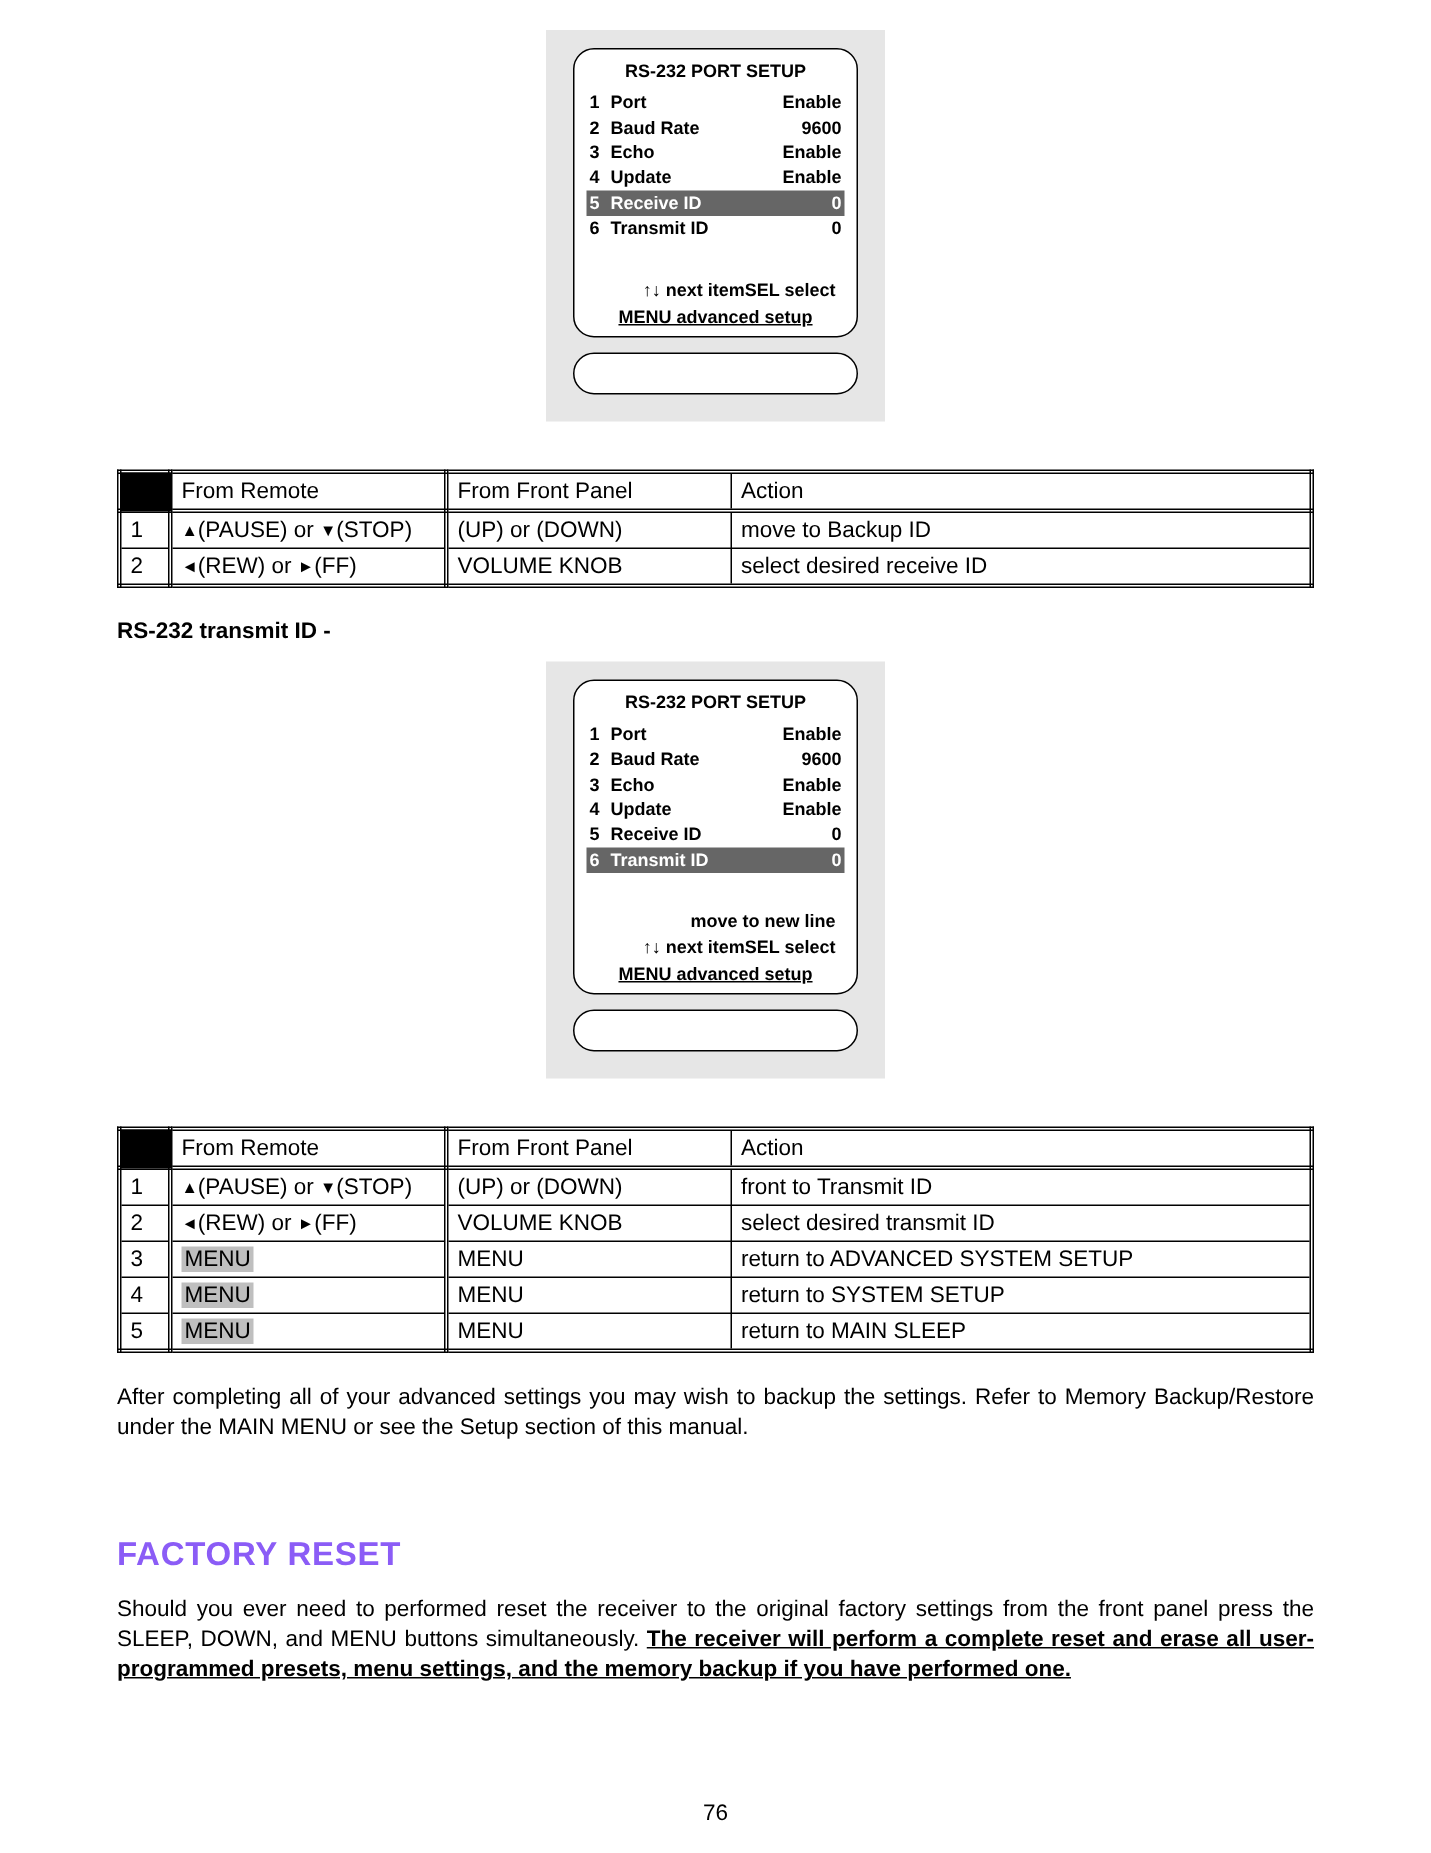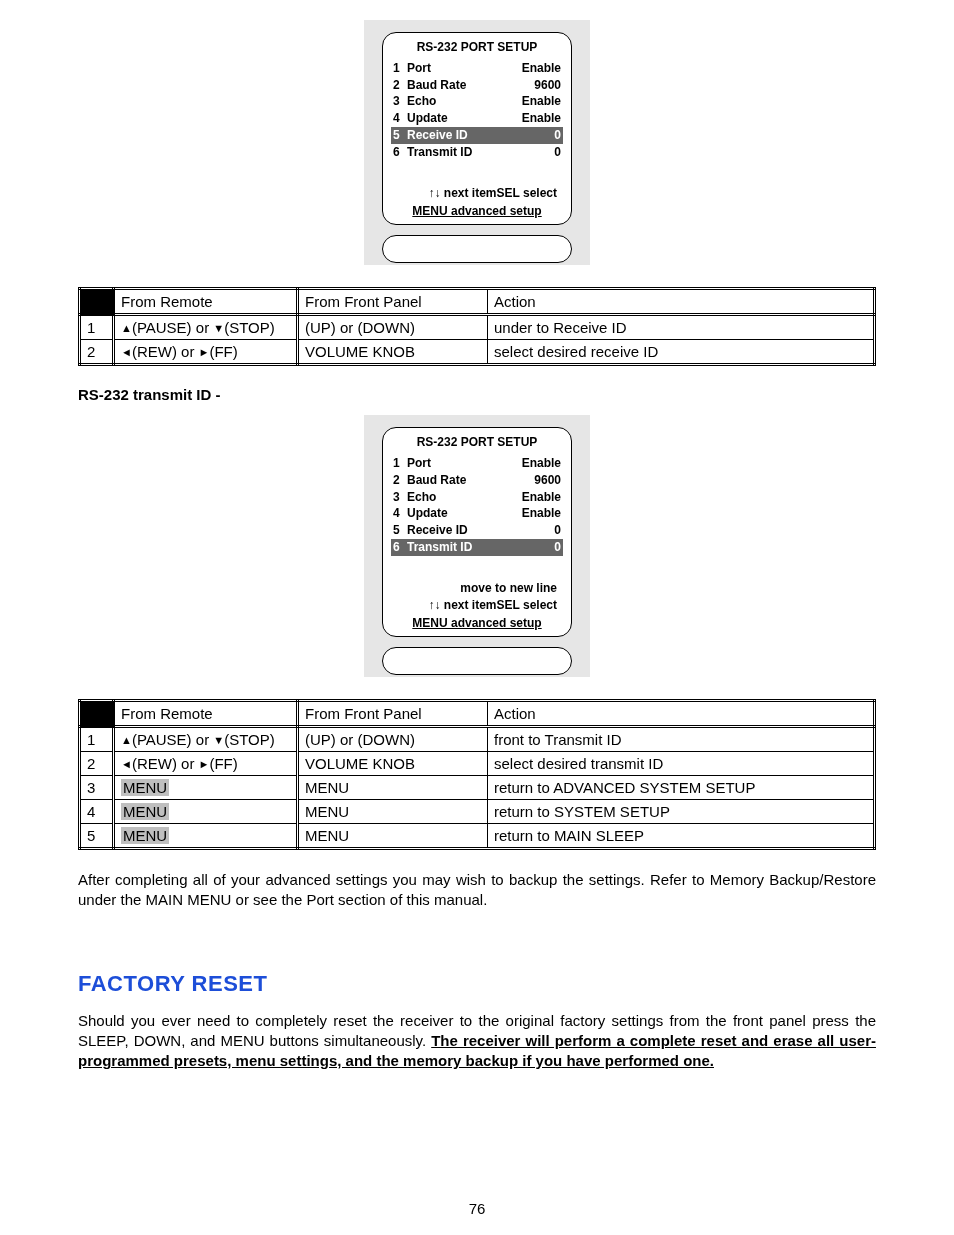--- a/index.html
+++ b/index.html
@@ -19,23 +19,23 @@
   }
   .section-title {
     font-weight: bold;
     font-size: 15px;
     margin: 0 0 12px 0;
   }
 
   
   .lcd-wrap {
     background: #e6e6e6;
-    padding: 12px 18px 2px 18px;
+    padding: 12px 18px 18px 18px;
     width: 226px;
-    margin: 0 auto 22px auto;
+    margin: 0 auto 32px auto;
   }
   .lcd-box {
     border: 1.5px solid #000;
     border-radius: 14px;
     padding: 6px 8px 4px 8px;
     background: #fff;
     font-size: 12px;
     font-weight: bold;
     line-height: 1.4;
   }
@@ -130,21 +130,21 @@
   .body-text {
     font-size: 15px;
     line-height: 1.35;
     text-align: justify;
     margin: 6px 0 0 0;
   }
 
   h2.factory {
     font-family: Arial, Helvetica, sans-serif;
     font-weight: bold;
-    color: #1d4ed8;
+    color: #8b5cf6;
     font-size: 22px;
     letter-spacing: 0.5px;
     margin: 60px 0 14px 0;
   }
   .underline-strong {
     font-weight: bold;
     text-decoration: underline;
   }
   .page-number {
     position: absolute;
@@ -215,21 +215,21 @@
         <td class="remotecol">From Remote</td>
         <td class="panelcol">From Front Panel</td>
         <td class="actioncol">Action</td>
       </tr>
       </tbody>
         <tbody>
           <tr>
             <td class="numcol">1</td>
             <td class="remotecol"><span class="tri">▲</span>(PAUSE) or <span class="tri">▼</span>(STOP)</td>
             <td class="panelcol">(UP) or (DOWN)</td>
-            <td class="actioncol">under to Receive ID</td>
+            <td class="actioncol">move to Backup ID</td>
           </tr>
           <tr>
             <td class="numcol">2</td>
             <td class="remotecol"><span class="tri">◄</span>(REW) or <span class="tri">►</span>(FF)</td>
             <td class="panelcol">VOLUME KNOB</td>
             <td class="actioncol">select desired receive ID</td>
           </tr>
         </tbody>
     </table>
   </div>
@@ -321,21 +321,21 @@
           <tr>
             <td class="numcol">5</td>
             <td class="remotecol"><span class="menu-hl">MENU</span></td>
             <td class="panelcol">MENU</td>
             <td class="actioncol">return to MAIN SLEEP</td>
           </tr>
         </tbody>
     </table>
   </div>
 
-  <p class="body-text">After completing all of your advanced settings you may wish to backup the settings. Refer to Memory Backup/Restore under the MAIN MENU or see the Port section of this manual.</p>
+  <p class="body-text">After completing all of your advanced settings you may wish to backup the settings. Refer to Memory Backup/Restore under the MAIN MENU or see the Setup section of this manual.</p>
 
   <h2 class="factory">FACTORY RESET</h2>
   <p class="body-text">
-    <span>Should you ever need to completely reset the receiver to the original factory settings from the front panel press the SLEEP, DOWN, and MENU buttons simultaneously. </span><span class="underline-strong">The receiver will perform a complete reset and erase all user-programmed presets, menu settings, and the memory backup if you have performed one.</span>
+    <span>Should you ever need to performed reset the receiver to the original factory settings from the front panel press the SLEEP, DOWN, and MENU buttons simultaneously. </span><span class="underline-strong">The receiver will perform a complete reset and erase all user-programmed presets, menu settings, and the memory backup if you have performed one.</span>
   </p>
 
   <div class="page-number">76</div>
 </div>
 
 </body></html>

